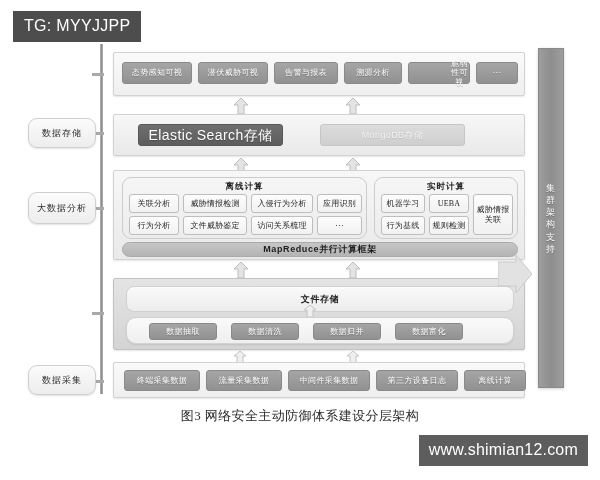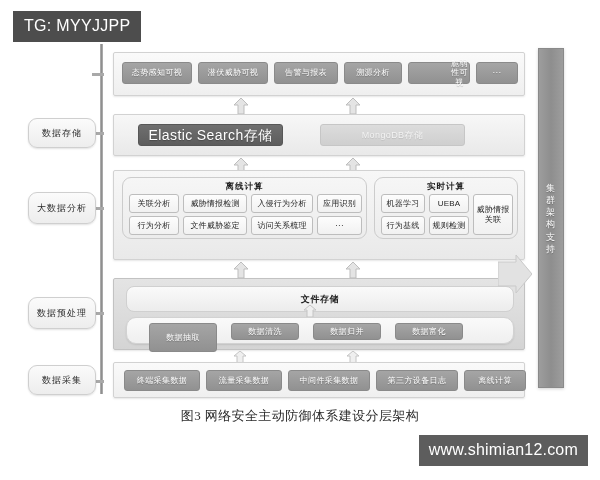--- a/index.html
+++ b/index.html
@@ -206,23 +206,20 @@
   <div class="spine-tick" style="top:167px;"></div>
   <div class="spine-tick" style="top:272px;"></div>
   <div class="spine-tick" style="top:340px;"></div>
 
   <div class="layer-pill" style="left:28px;top:78px;height:30px;">
       <span>数据存储</span>
     </div>
   <div class="layer-pill" style="left:28px;top:152px;height:32px;">
       <span>大数据分析</span>
     </div>
-  <div class="layer-pill" style="left:28px;top:257px;height:32px;">
-      <span>数据预处理</span>
-    </div>
   <div class="layer-pill" style="left:28px;top:325px;height:30px;">
       <span>数据采集</span>
     </div>
 
   <div class="panel light" style="left:113px;top:12px;width:412px;height:44px;">
     <div class="chip" style="left:8px;top:9px;width:70px;height:22px;">态势感知可视</div>
     <div class="chip" style="left:84px;top:9px;width:70px;height:22px;">潜伏威胁可视</div>
     <div class="chip" style="left:160px;top:9px;width:64px;height:22px;">告警与报表</div>
     <div class="chip" style="left:230px;top:9px;width:58px;height:22px;">溯源分析</div>
     <div class="chip" style="left:294px;top:9px;width:62px;height:22px;padding-left:41px;">脆弱性可视</div>
@@ -263,29 +260,30 @@
       <div class="obox" style="left:6px;top:16px;width:50px;height:19px;">关联分析</div>
       <div class="obox" style="left:60px;top:16px;width:64px;height:19px;">威胁情报检测</div>
       <div class="obox" style="left:128px;top:16px;width:62px;height:19px;">入侵行为分析</div>
       <div class="obox" style="left:194px;top:16px;width:45px;height:19px;">应用识别</div>
       <div class="obox" style="left:6px;top:38px;width:50px;height:19px;">行为分析</div>
       <div class="obox" style="left:60px;top:38px;width:64px;height:19px;">文件威胁鉴定</div>
       <div class="obox" style="left:128px;top:38px;width:62px;height:19px;">访问关系梳理</div>
       <div class="obox" style="left:194px;top:38px;width:45px;height:19px;">···</div>
     </div>
 
-    <div class="group" style="left:260px;top:6px;width:144px;height:62px;">
+    <div class="group" style="left:260px;top:6px;width:144px;height:62px;font-family:Liberation Serif, serif;">
       <div class="group-title">实时计算</div>
       <div class="obox" style="left:6px;top:16px;width:44px;height:19px;">机器学习</div>
       <div class="obox" style="left:54px;top:16px;width:40px;height:19px;">UEBA</div>
       <div class="obox" style="left:98px;top:16px;width:40px;height:41px;">威胁情报关联</div>
       <div class="obox" style="left:6px;top:38px;width:44px;height:19px;">行为基线</div>
       <div class="obox" style="left:54px;top:38px;width:40px;height:19px;">规则检测</div>
     </div>
 
+    <div class="bar grey" style="left:8px;top:71px;width:396px;height:15px;">MapReduce并行计算框架</div>
   </div>
 
   <div class="uparrow" style="left:233px;top:222px;">
     <svg width="16" height="16" viewBox="0 0 16 16">
         <polygon points="8,0 15,7 11,7 11,16 5,16 5,7 1,7" fill="#e4e4e4" stroke="#bdbdbd" stroke-width="1"></polygon>
       </svg>
   </div>
   <div class="uparrow" style="left:345px;top:222px;">
     <svg width="16" height="16" viewBox="0 0 16 16">
         <polygon points="8,0 15,7 11,7 11,16 5,16 5,7 1,7" fill="#e4e4e4" stroke="#bdbdbd" stroke-width="1"></polygon>
@@ -295,21 +293,21 @@
   <div class="panel mid" style="left:113px;top:238px;width:412px;height:72px;">
     <div class="bar white" style="left:12px;top:7px;width:388px;height:26px;">文件存储</div>
 
     <div class="uparrow" style="left:189px;top:26px;">
       <svg width="14" height="12" viewBox="0 0 14 12">
           <polygon points="7,0 13,5 10,5 10,12 4,12 4,5 1,5" fill="#efefef" stroke="#c4c4c4" stroke-width="1"></polygon>
         </svg>
     </div>
 
     <div class="panel light" style="left:12px;top:38px;width:388px;height:27px;border-radius:10px;">
-      <div class="chip" style="left:22px;top:5px;width:68px;height:29px;">数据抽取</div>
+      <div class="chip" style="left:22px;top:5px;width:68px;height:17px;">数据抽取</div>
       <div class="chip" style="left:104px;top:5px;width:68px;height:17px;">数据清洗</div>
       <div class="chip" style="left:186px;top:5px;width:68px;height:17px;">数据归并</div>
       <div class="chip" style="left:268px;top:5px;width:68px;height:17px;">数据富化</div>
     </div>
   </div>
 
   <div class="uparrow" style="left:233px;top:311px;">
     <svg width="14" height="12" viewBox="0 0 14 12">
         <polygon points="7,0 13,5 10,5 10,12 4,12 4,5 1,5" fill="#efefef" stroke="#c4c4c4" stroke-width="1"></polygon>
       </svg>

